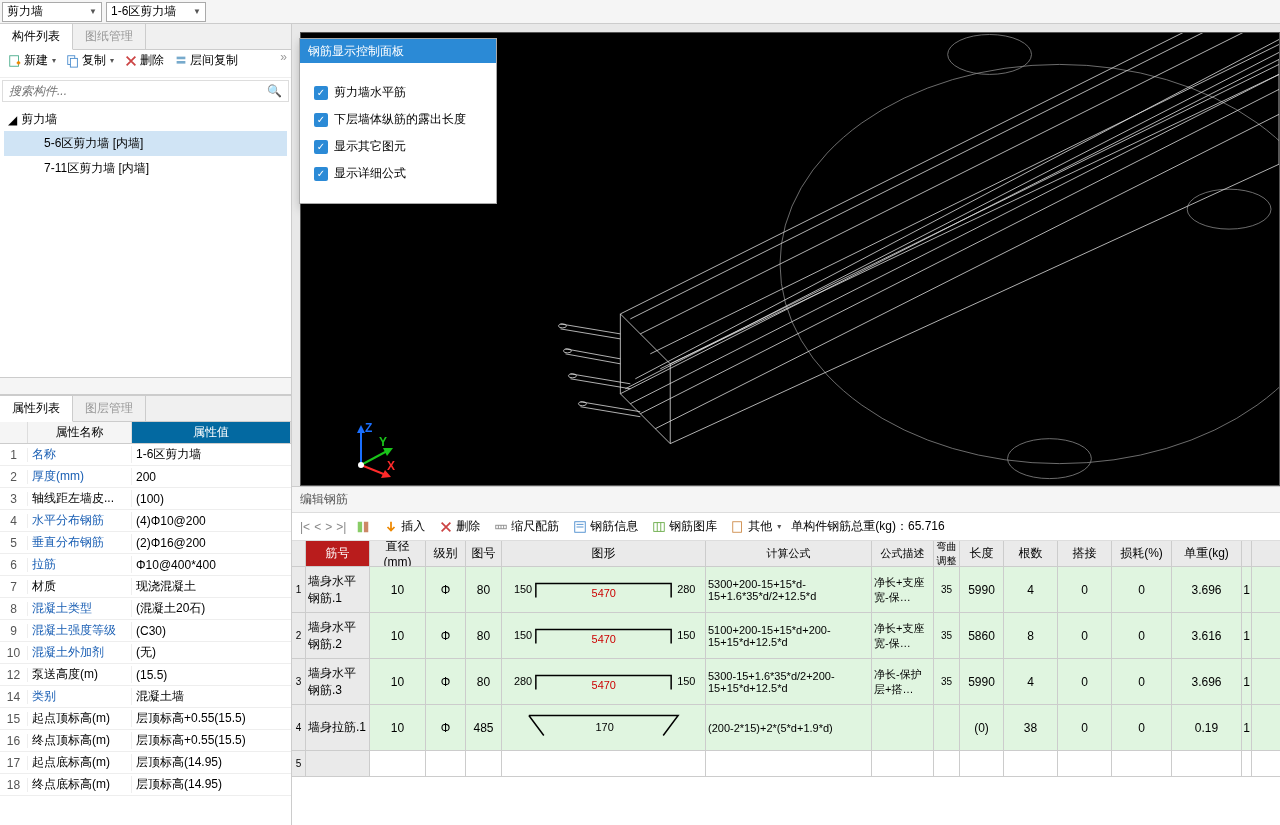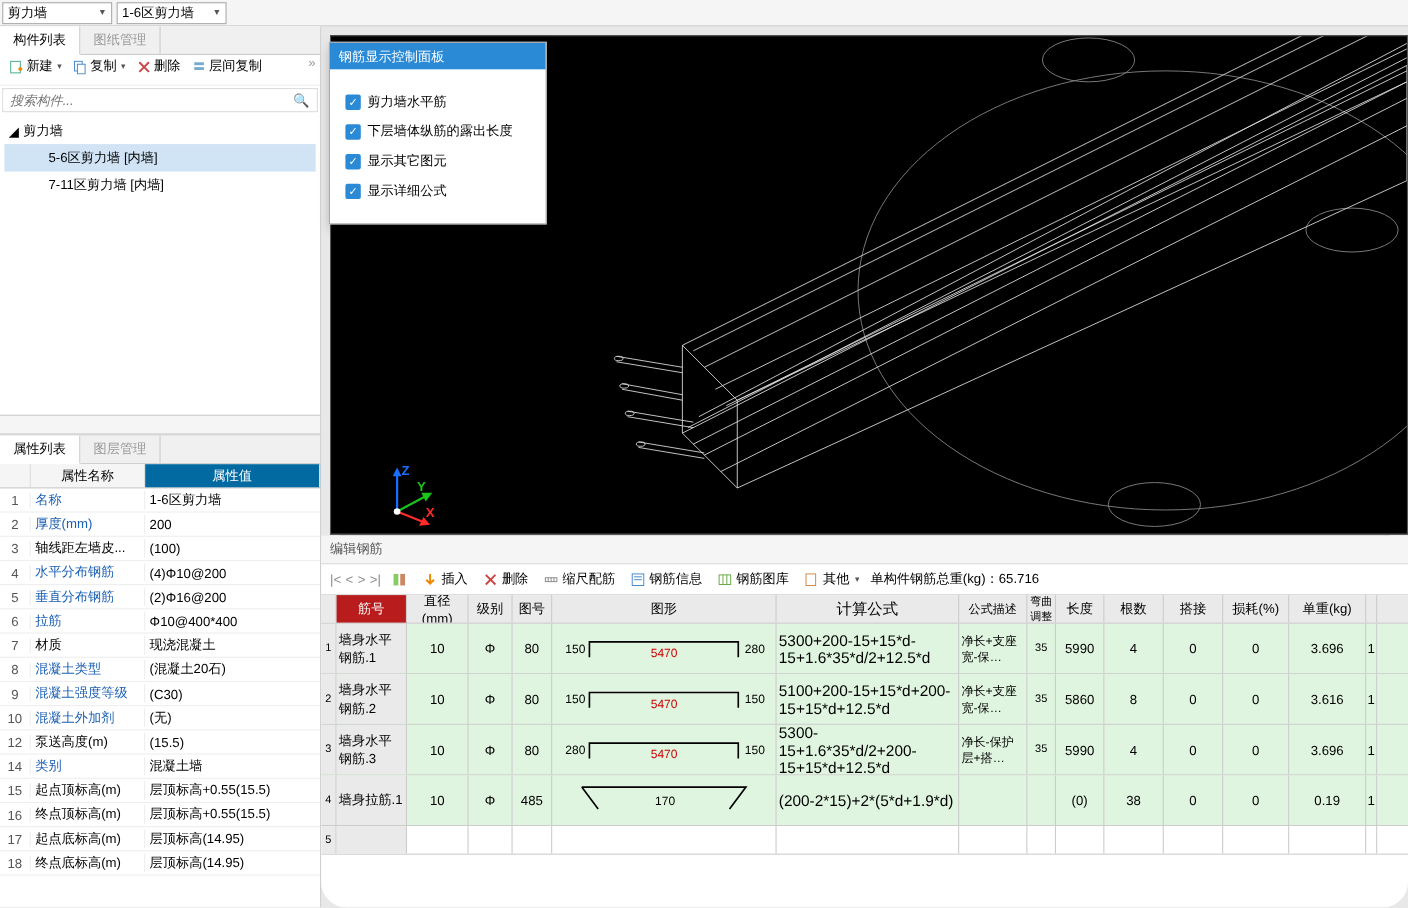--- a/index.html
+++ b/index.html
@@ -63,41 +63,41 @@
 .ctrl-title { background: #2b8ad6; color: #fff; padding: 4px 8px; height: 24px; display: flex; align-items: center; }
 .ctrl-body { padding: 16px 14px; }
 .ctrl-row { display: flex; align-items: center; gap: 6px; padding: 5px 0; }
 .chk { width: 14px; height: 14px; background: #2b8ad6; border-radius: 2px; display: flex; align-items: center; justify-content: center; color: #fff; font-size: 10px; }
 
 
 .gizmo { position: absolute; left: 40px; bottom: 5px; width: 60px; height: 60px; }
 .gizmo text { font-size: 12px; font-weight: bold; }
 
 
-.bottom-section { height: 355px; background: #fff; border-top: 1px solid #ccc; margin-left: 0; display: flex; flex-direction: column; border-radius: 23px; }
+.bottom-section { height: 355px; background: #fff; border-top: 1px solid #ccc; margin-left: 0; display: flex; flex-direction: column; }
 .bottom-title { padding: 4px 8px; background: #f5f5f5; color: #555; border-bottom: 1px solid #ddd; }
 .bottom-toolbar { display: flex; align-items: center; height: 28px; padding: 0 8px; gap: 6px; border-bottom: 1px solid #ddd; }
 .bt-nav { display: flex; gap: 4px; color: #888; }
 .bt-btn { display: flex; align-items: center; gap: 3px; padding: 0 4px; cursor: pointer; }
 .bt-ico { width: 14px; height: 14px; display: inline-block; }
 
 
 .rebar-table { flex: 1; overflow: auto; }
 .rt-header, .rt-row { display: flex; }
 .rt-header { background: #eaeaea; border-bottom: 1px solid #ccc; height: 26px; position: sticky; top: 0; }
 .rt-header > div, .rt-row > div { border-right: 1px solid #ccc; display: flex; align-items: center; justify-content: center; overflow: hidden; padding: 0 2px; text-align: center; }
 .rt-row { height: 46px; background: #e0f5e0; border-bottom: 1px solid #ccc; }
 .rt-row.blank { background: #fff; height: 26px; }
 .c-num { width: 14px; background: #eaeaea; font-size: 10px; }
 .c-name { width: 64px; background: #eaeaea; }
 .c-dia { width: 56px; }
 .c-grade { width: 40px; }
 .c-tno { width: 36px; }
 .c-shape { width: 204px; }
-.c-formula { width: 166px; font-size: 14px; }
+.c-formula { width: 166px; font-size: 11px; }
 .c-desc { width: 62px; font-size: 11px; }
 .c-adj { width: 26px; font-size: 10px; }
 .c-len { width: 44px; }
 .c-qty { width: 54px; }
 .c-lap { width: 54px; }
 .c-loss { width: 60px; }
 .c-wt { width: 70px; }
 .c-extra { width: 10px; }
 
 .rt-header .c-name { background: #b91c1c; color: #fff; }

